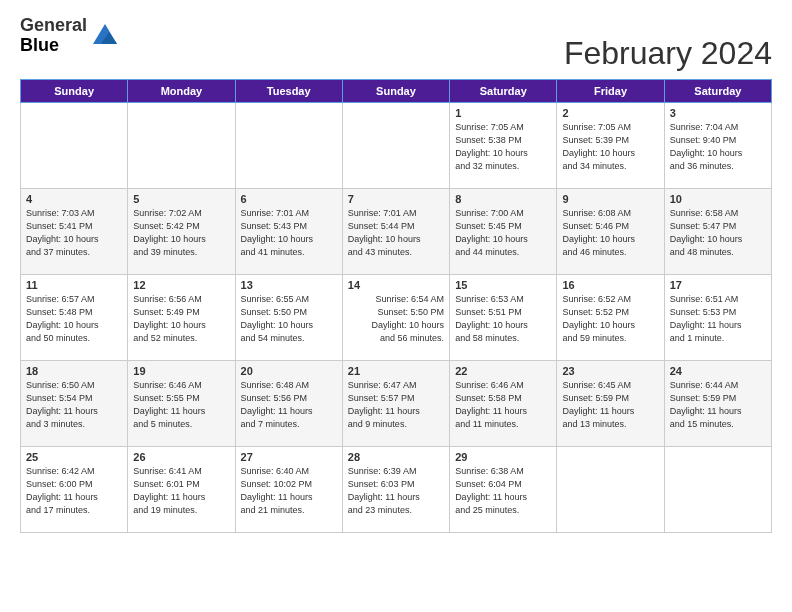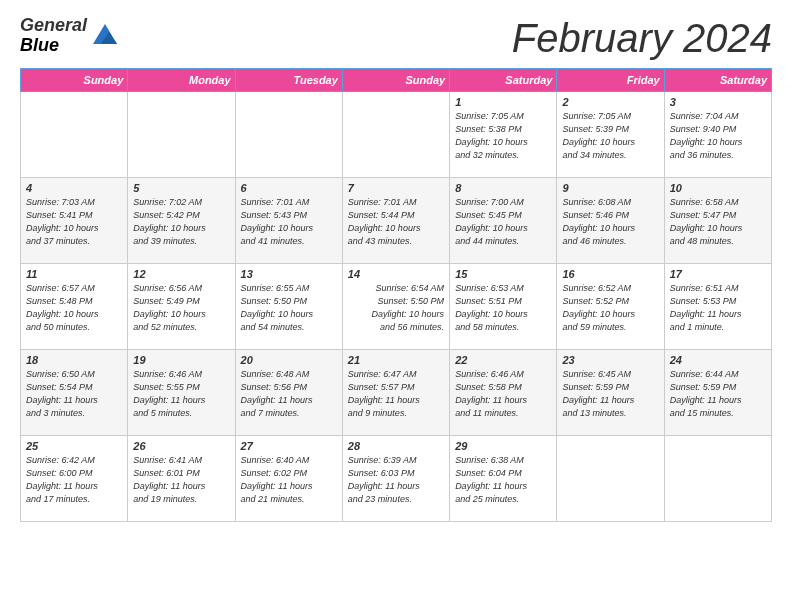--- a/index.html
+++ b/index.html
@@ -7,21 +7,20 @@
       font-family: Arial, sans-serif;
       background: #fff;
       width: 792px;
       height: 612px;
       overflow: hidden;
     }
     .page {
       width: 792px;
       height: 612px;
       padding: 16px 20px 10px 20px;
-      font-style: italic;
     }
     .header {
       display: flex;
       justify-content: space-between;
       align-items: flex-start;
       margin-bottom: 8px;
     }
     .logo {
       display: flex;
       align-items: center;
@@ -43,41 +42,42 @@
     }
     .logo-icon {
       width: 28px;
       height: 28px;
       margin-left: 4px;
     }
     .title-block {
       text-align: right;
     }
     .month-title {
-      font-size: 40px;
+      font-size: 32px;
       font-weight: 300;
       color: #333;
       line-height: 1.1;
+      margin-top: 20px;
     }
     .location {
       font-size: 13px;
       color: #555;
     }
     table {
       width: 100%;
       border-collapse: collapse;
       table-layout: fixed;
     }
     thead th {
-      background: #ec4899;
+      background: #4c1d95;
       color: white;
       font-size: 11px;
       font-weight: bold;
       padding: 5px 4px;
-      text-align: right;
+      text-align: center;
       border: 1px solid #5a9fe0;
     }
     tbody td {
       border: 1px solid #ccc;
       vertical-align: top;
       padding: 4px 5px;
       font-size: 9.2px;
       color: #333;
       height: 86px;
     }
@@ -326,21 +326,21 @@
           <td>
             <span class="day-num">26</span>
             <div class="day-info" style="white-space: pre-line;">Sunrise: 6:41 AM
 Sunset: 6:01 PM
 Daylight: 11 hours
 and 19 minutes.</div>
           </td>
           <td>
             <span class="day-num">27</span>
             <div class="day-info" style="white-space: pre-line;">Sunrise: 6:40 AM
-Sunset: 6:02 PM
+Sunset: 10:02 PM
 Daylight: 11 hours
 and 21 minutes.</div>
           </td>
           <td>
             <span class="day-num">28</span>
             <div class="day-info" style="white-space: pre-line;">Sunrise: 6:39 AM
 Sunset: 6:03 PM
 Daylight: 11 hours
 and 23 minutes.</div>
           </td>

